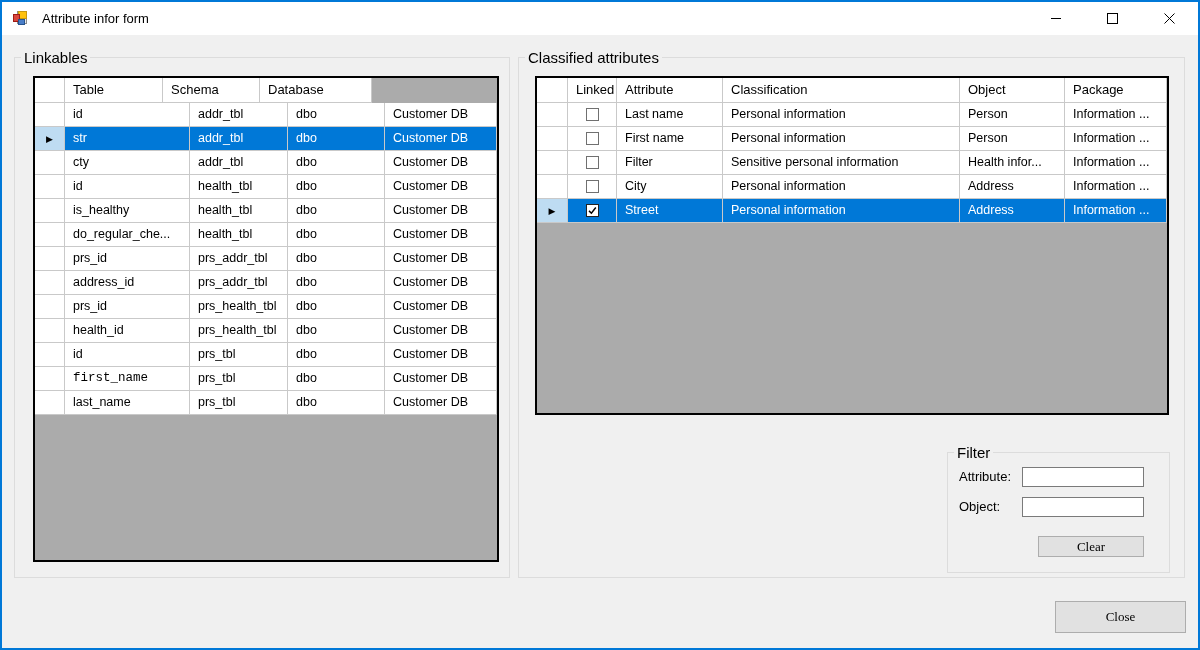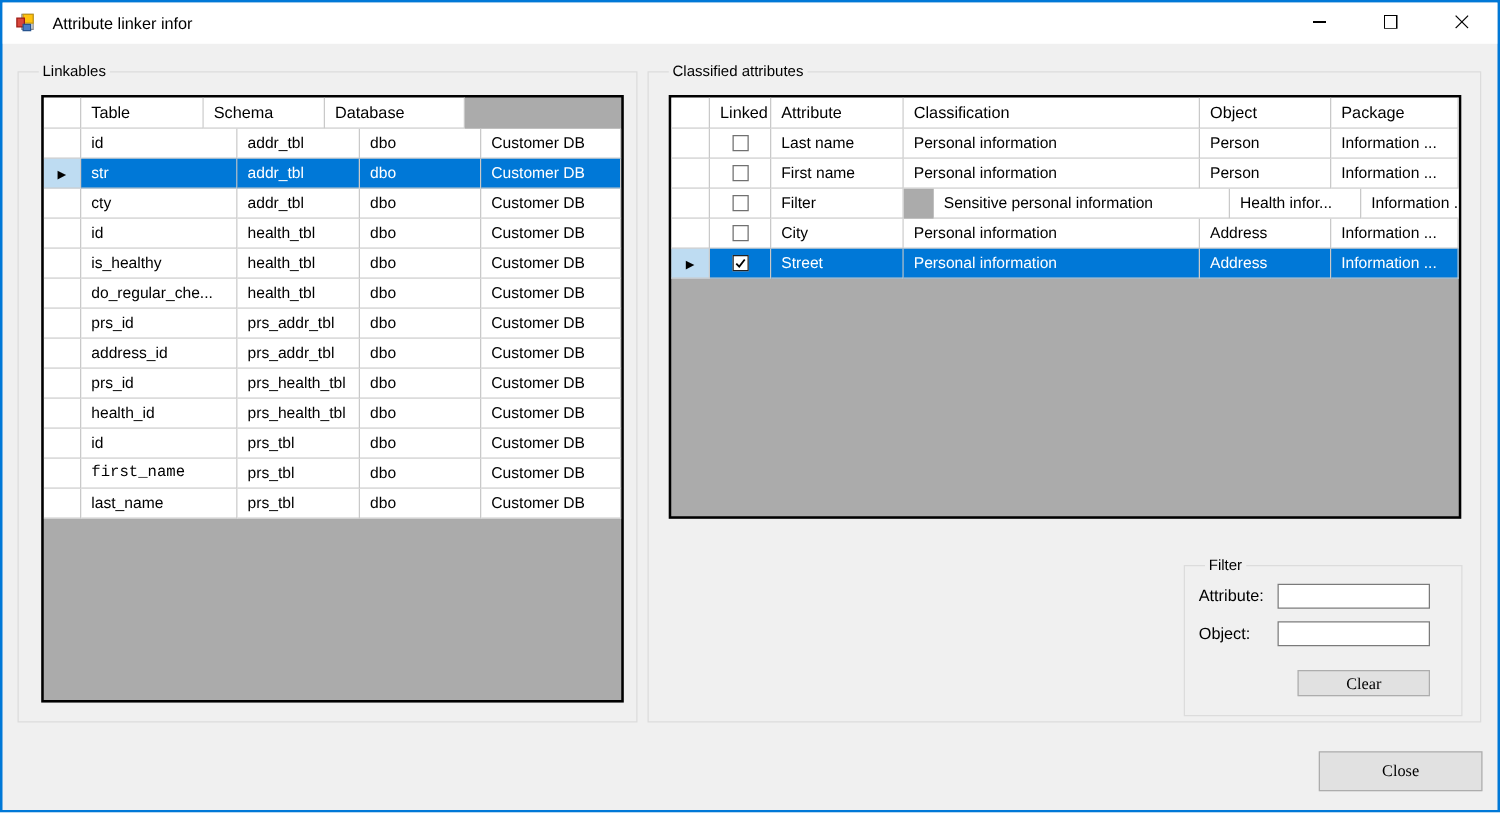--- a/index.html
+++ b/index.html
@@ -12,21 +12,21 @@
     overflow:hidden; color:#000;
   }
   
   .titlebar { position:absolute; top:0; left:0; right:0; height:33px; background:var(--titlebar_bg, #FFFFFF); }
   .app-icon { position:absolute; left:10px; top:8px; width:16px; height:16px; }
   .title { position:absolute; left:40px; top:0; line-height:33px; font-size:13px; }
   .winbtns { position:absolute; right:0; top:0; height:33px; display:flex; }
   .winbtn { width:57px; height:33px; display:flex; align-items:center; justify-content:center; cursor:default; }
   
   .groupbox { position:absolute; border:1px solid var(--groupbox_border, #DCDCDC); }
-  .gb-label { position:absolute; top:-8px; left:16px; background:var(--form_bg, #F0F0F0); padding:0 3px; font-size:12px; line-height:15px; white-space:nowrap; }
+  .gb-label { position:absolute; top:-8px; left:6px; background:var(--form_bg, #F0F0F0); padding:0 3px; font-size:15px; line-height:15px; white-space:nowrap; }
   #gb-linkables   { left:12px;  top:55px;  width:496px; height:521px; }
   #gb-classified  { left:516px; top:55px;  width:667px; height:521px; }
   #gb-filter      { left:945px; top:450px; width:223px; height:121px; }
   
   .dg { position:absolute; border:2px solid var(--grid_border, #000000); background:var(--grid_empty_bg, #ABABAB); overflow:hidden; }
   #grid-linkables  { left:31px;  top:74px; width:466px; height:486px; }
   #grid-classified { left:533px; top:74px; width:634px; height:339px; }
   .dg-row { display:flex; height:24px; }
   .dg-hrow { height:25px; }
   .dg-cell {
@@ -62,21 +62,21 @@
 
   <div class="titlebar">
     <span class="app-icon">
       <svg width="16" height="16" viewBox="0 0 16 16">
         <rect x="5.5" y="1.5" width="9" height="12" fill="#E9E9E9" stroke="#8A8A8A"></rect>
         <rect x="6.5" y="1.5" width="8" height="7" fill="#FFC20E" stroke="#C79810"></rect>
         <rect x="1.5" y="4.5" width="6" height="7" fill="#D9463C" stroke="#9E1B14"></rect>
         <rect x="6.5" y="9.5" width="6" height="5" fill="#4A7EC8" stroke="#27548F"></rect>
       </svg>
     </span>
-    <span class="title">Attribute linker infor</span>
+    <span class="title">Attribute infor form</span>
     <div class="winbtns">
       <div class="winbtn">
         <span><svg width="11" height="11" shape-rendering="crispEdges">
               <line x1="0.5" y1="5.5" x2="10.5" y2="5.5" stroke="#000" stroke-width="1"></line>
             </svg></span>
       </div>
       <div class="winbtn">
         <span><svg width="11" height="11" shape-rendering="crispEdges">
               <rect x="0.5" y="0.5" width="10" height="10" fill="none" stroke="#000" stroke-width="1"></rect>
             </svg></span>
@@ -226,21 +226,21 @@
         <div class="dg-cell" style="width: 237px;">Personal information</div>
         <div class="dg-cell" style="width: 105px;">Person</div>
         <div class="dg-cell" style="width: 102px;">Information ...</div>
       </div>
       <div class="dg-row">
         <div class="dg-cell dg-rowhdr" style="width: 31px;"></div>
         <div class="dg-cell cbcell" style="width: 49px;">
           <div class="cb"></div>
         </div>
         <div class="dg-cell" style="width: 106px;">Filter</div>
-        <div class="dg-cell" style="width: 237px; margin-left: 24px;">Sensitive personal information</div>
+        <div class="dg-cell" style="width: 237px;">Sensitive personal information</div>
         <div class="dg-cell" style="width: 105px;">Health infor...</div>
         <div class="dg-cell" style="width: 102px;">Information ...</div>
       </div>
       <div class="dg-row">
         <div class="dg-cell dg-rowhdr" style="width: 31px;"></div>
         <div class="dg-cell cbcell" style="width: 49px;">
           <div class="cb"></div>
         </div>
         <div class="dg-cell" style="width: 106px;">City</div>
         <div class="dg-cell" style="width: 237px;">Personal information</div>

